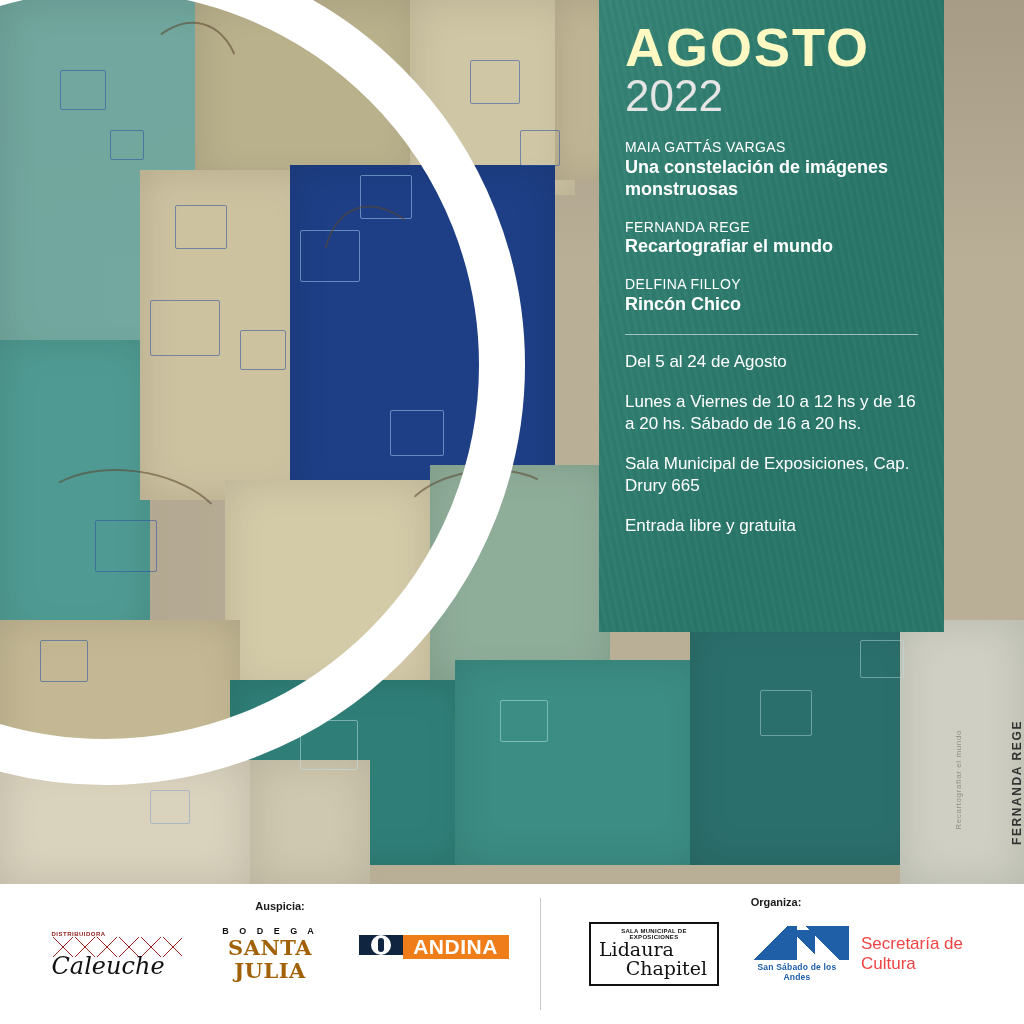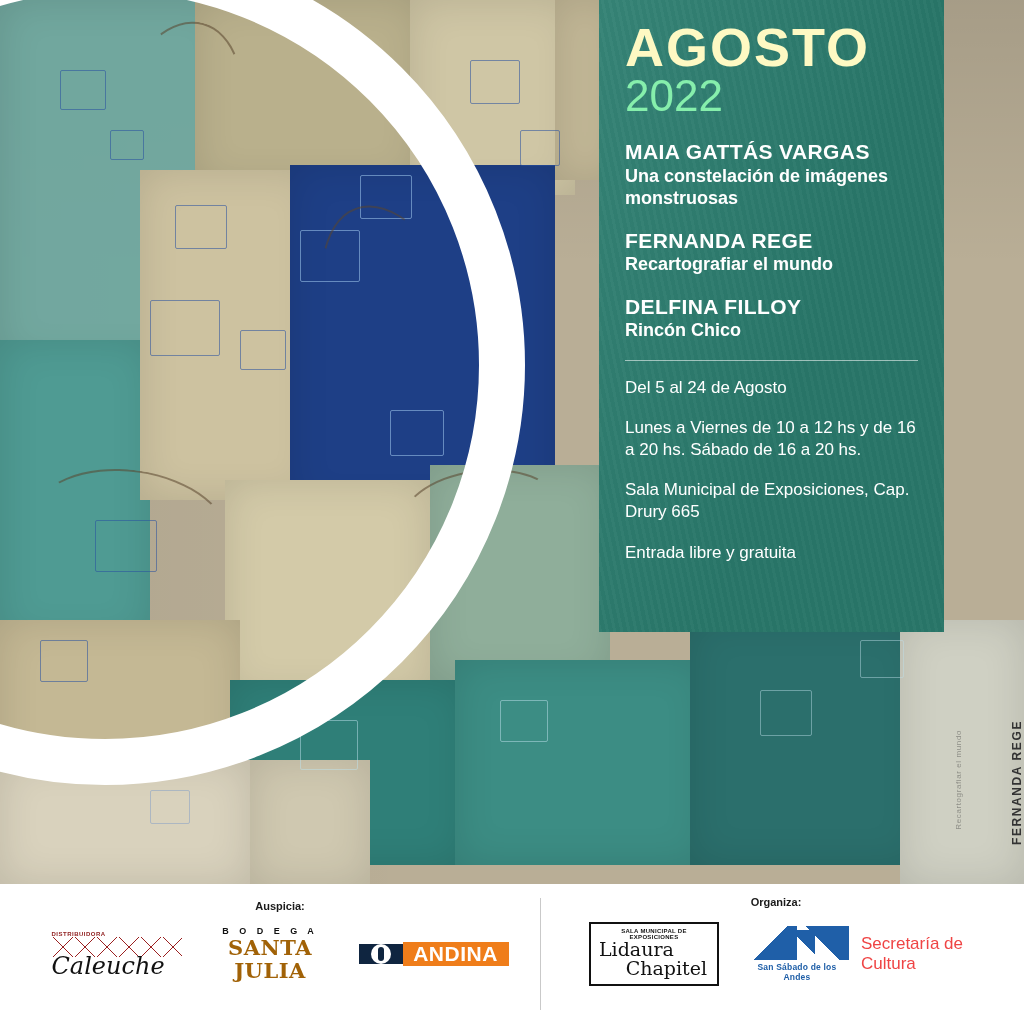--- a/index.html
+++ b/index.html
@@ -99,28 +99,28 @@
     font-size: 54px;
     font-weight: bold;
     letter-spacing: 2px;
     line-height: 0.95;
     color: #fef9c3;
   }
   .year {
     font-size: 44px;
     font-weight: normal;
     line-height: 1.05;
-    color: #86efac;
+    color: #e5e5e5;
     margin-bottom: 20px;
   }
 
   .artist-block { margin-bottom: 18px; }
   .artist-name {
-    font-size: 21px;
-    font-weight: bold;
+    font-size: 14px;
+    font-weight: normal;
     letter-spacing: .4px;
     line-height: 1.25;
   }
   .artist-work {
     font-size: 18px;
     font-weight: bold;
     line-height: 1.22;
   }
   .divider {
     height: 1px;
@@ -214,21 +214,21 @@
   .santajulia { text-align: center; width: 125px; }
   .sj-bodega { font-size: 9px; letter-spacing: 4px; color: #111; font-weight: bold; }
   .sj-name {
     font-family: "DejaVu Serif", serif;
     font-size: 21px; font-weight: bold; color: #a16207; letter-spacing: .5px;
     line-height: 1.1;
   }
 
   
   .andina {
-    display: flex; align-items: center; width: 150px; height: 38px;
+    display: flex; align-items: flex-start; width: 150px; height: 38px;
   }
   .andina-mark {
     width: 44px; background: #0f2540;
     display: flex; align-items: center; justify-content: center;
   }
   .andina-mark .dot {
     width: 20px; height: 20px; border-radius: 50%;
     background: #ffffff; position: relative;
   }
   .andina-mark .dot:after {

